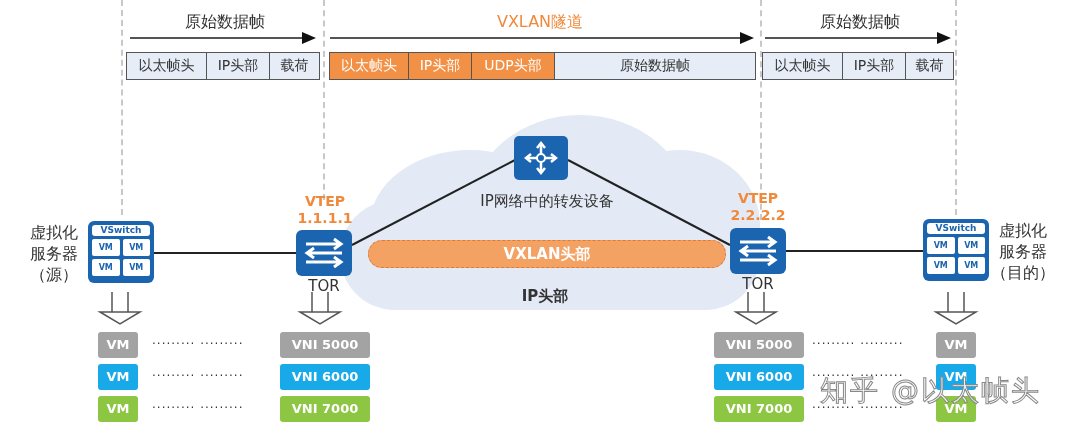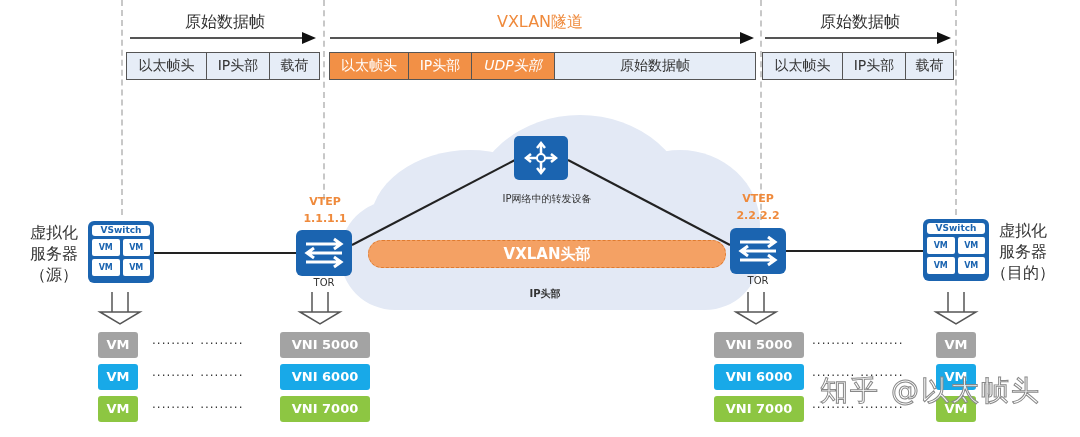--- a/index.html
+++ b/index.html
@@ -13,22 +13,22 @@
   .seg{display:flex;align-items:center;justify-content:center;font-size:14px;box-sizing:border-box;border-right:1.5px solid #555;white-space:nowrap;}
   .seg:last-child{border-right:none;}
   .seg.plain{background:#e6edf7;color:#333;}
   .seg.orange{background:#f29046;color:#fff;}
   .cloud{position:absolute;background:#e3e9f5;border-radius:50%;}
   .vswitch{position:absolute;width:66px;height:62px;background:#1b64b0;border-radius:6px;box-sizing:border-box;padding:4px;}
   .vs-label{background:#fff;color:#1b64b0;font-size:9px;font-weight:bold;text-align:center;border-radius:3px;height:11px;line-height:11px;margin-bottom:3px;}
   .vm-grid{display:grid;grid-template-columns:1fr 1fr;gap:3px;}
   .vm-mini{background:#fff;color:#1b64b0;font-size:8px;font-weight:bold;text-align:center;height:17px;line-height:17px;border-radius:2px;}
   .sw{position:absolute;width:56px;height:46px;background:#1b64b0;border-radius:6px;}
-  .lbl{position:absolute;font-size:10px;color:#333;}
-  .vtep{position:absolute;font-size:11px;font-weight:bold;color:#ef8a3c;text-align:center;line-height:17px;}
+  .lbl{position:absolute;font-size:15px;color:#333;}
+  .vtep{position:absolute;font-size:14px;font-weight:bold;color:#ef8a3c;text-align:center;line-height:17px;}
   .tag{position:absolute;height:26px;line-height:26px;text-align:center;color:#fff;font-size:13px;font-weight:bold;border-radius:3px;}
   .gray{background:#a3a3a3;} .blue{background:#18a9e8;} .green{background:#8dc642;}
   .dots{position:absolute;font-size:12px;color:#333;letter-spacing:1px;}
   .tunnel{position:absolute;background:#f4a164;border:1.5px dashed #e07b2f;border-radius:14px;color:#fff;font-size:15px;font-weight:bold;text-align:center;}
   .watermark{position:absolute;font-size:28px;color:rgba(255,255,255,0.85);-webkit-text-stroke:1px #888;letter-spacing:2px;}
 </style>
 </head>
 <body>
 
 <div class="vdash" style="left:121px;height:215px;"></div>
@@ -51,21 +51,21 @@
   <div class="seg plain" style="width:63px;">IP头部</div>
   <div class="seg plain" style="flex:1;">载荷</div>
 </div>
 
 <div class="hdr-title" style="left:330px;top:12px;width:420px;color:#ef8a3c;">VXLAN隧道</div>
 <div class="arrow-line" style="left:330px;top:37px;width:410px;"></div>
 <div class="arrow-head" style="left:740px;top:32px;"></div>
 <div class="frame" style="left:329px;top:52px;width:427px;">
   <div class="seg orange" style="width:79px;">以太帧头</div>
   <div class="seg orange" style="width:63px;">IP头部</div>
-  <div class="seg orange" style="width:83px;font-style:italic;">UDP头部</div>
+  <div class="seg orange" style="width:83px;">UDP头部</div>
   <div class="seg plain" style="flex:1;">原始数据帧</div>
 </div>
 
 <div class="hdr-title" style="left:765px;top:12px;width:190px;">原始数据帧</div>
 <div class="arrow-line" style="left:765px;top:37px;width:172px;"></div>
 <div class="arrow-head" style="left:937px;top:32px;"></div>
 <div class="frame" style="left:762px;top:52px;width:192px;">
   <div class="seg plain" style="width:80px;">以太帧头</div>
   <div class="seg plain" style="width:63px;">IP头部</div>
   <div class="seg plain" style="flex:1;">载荷</div>

